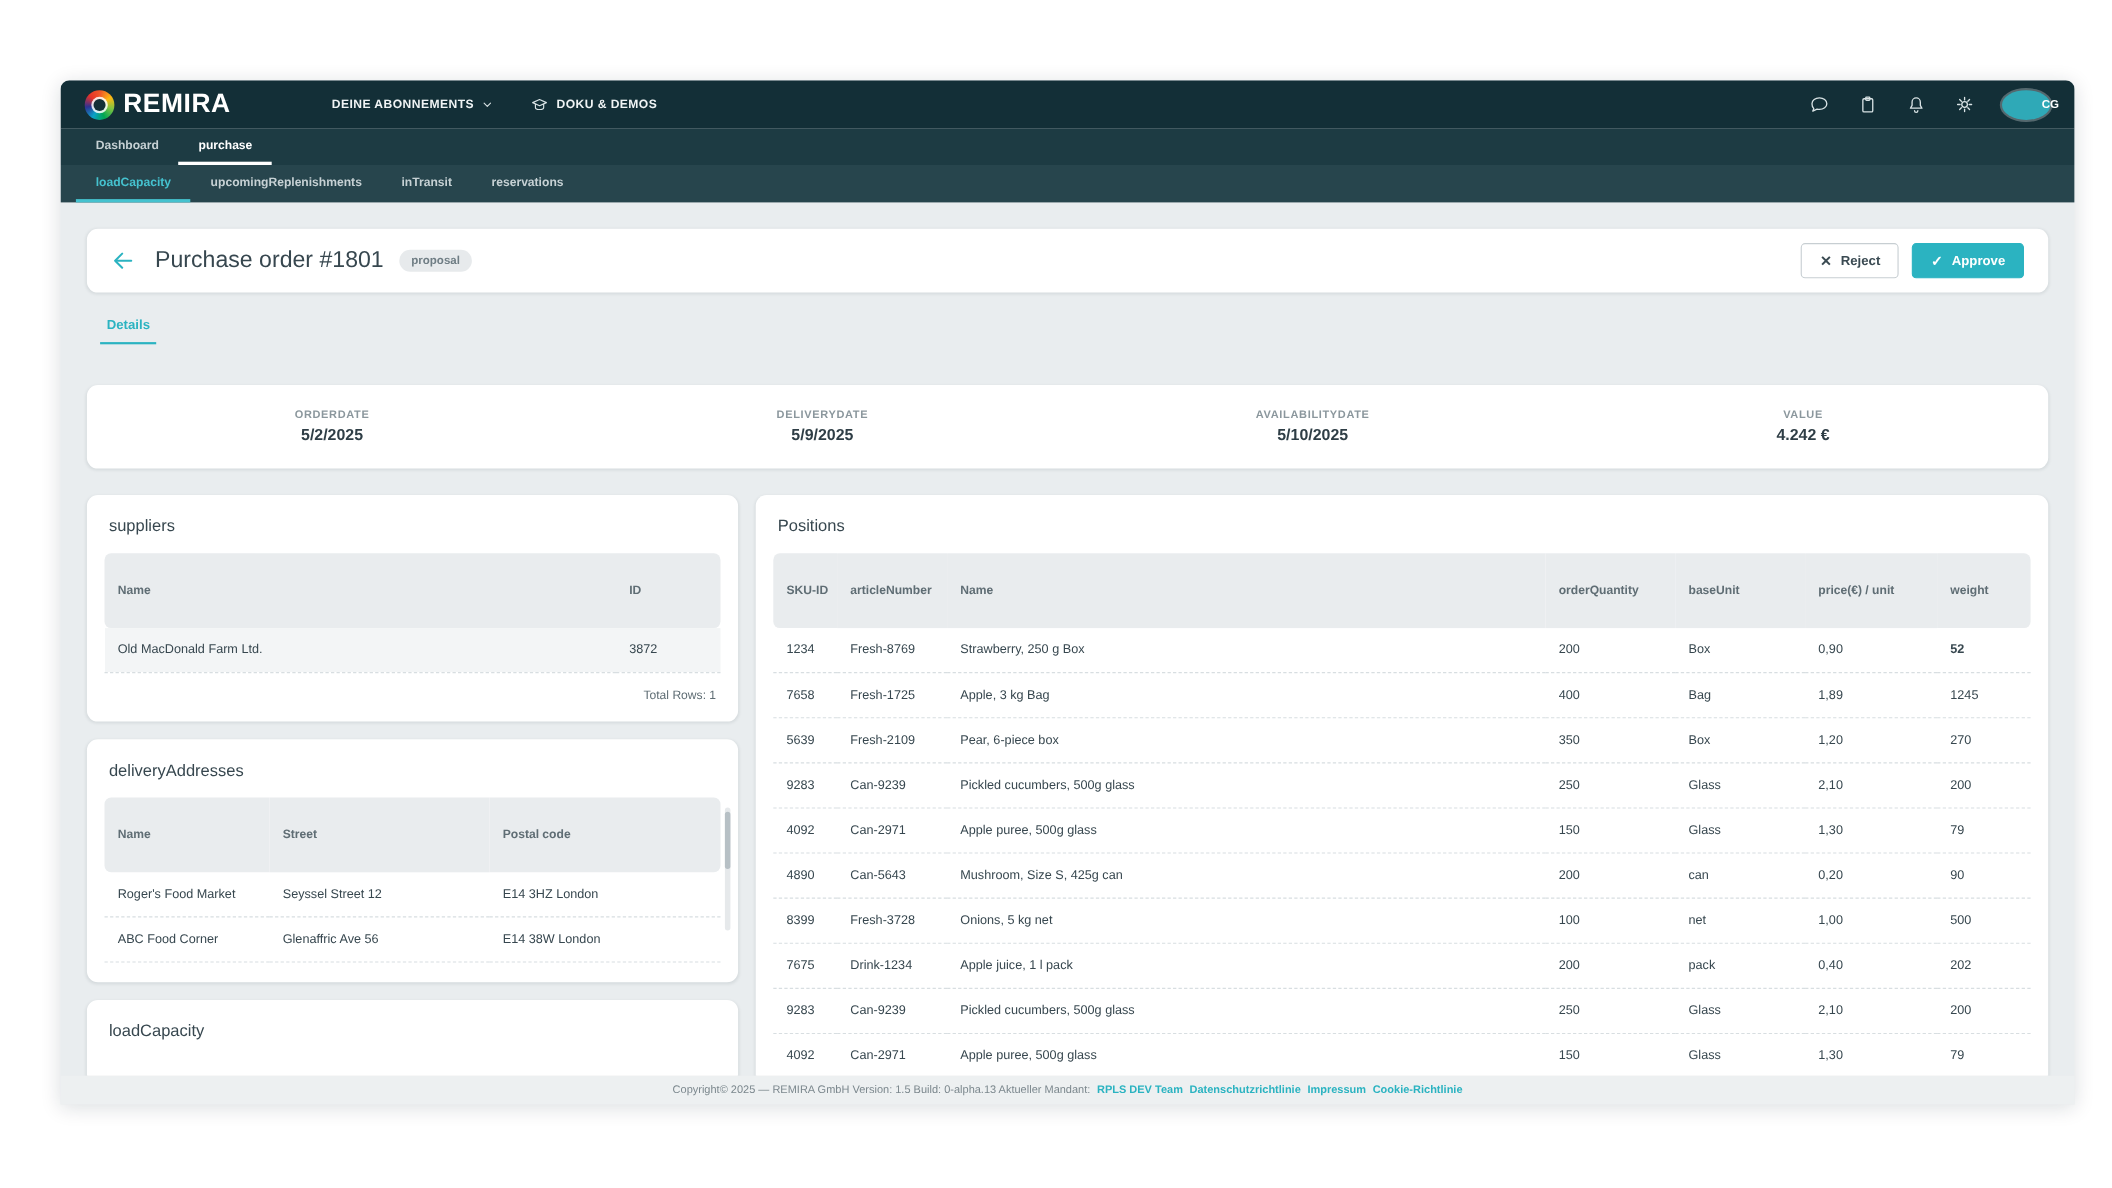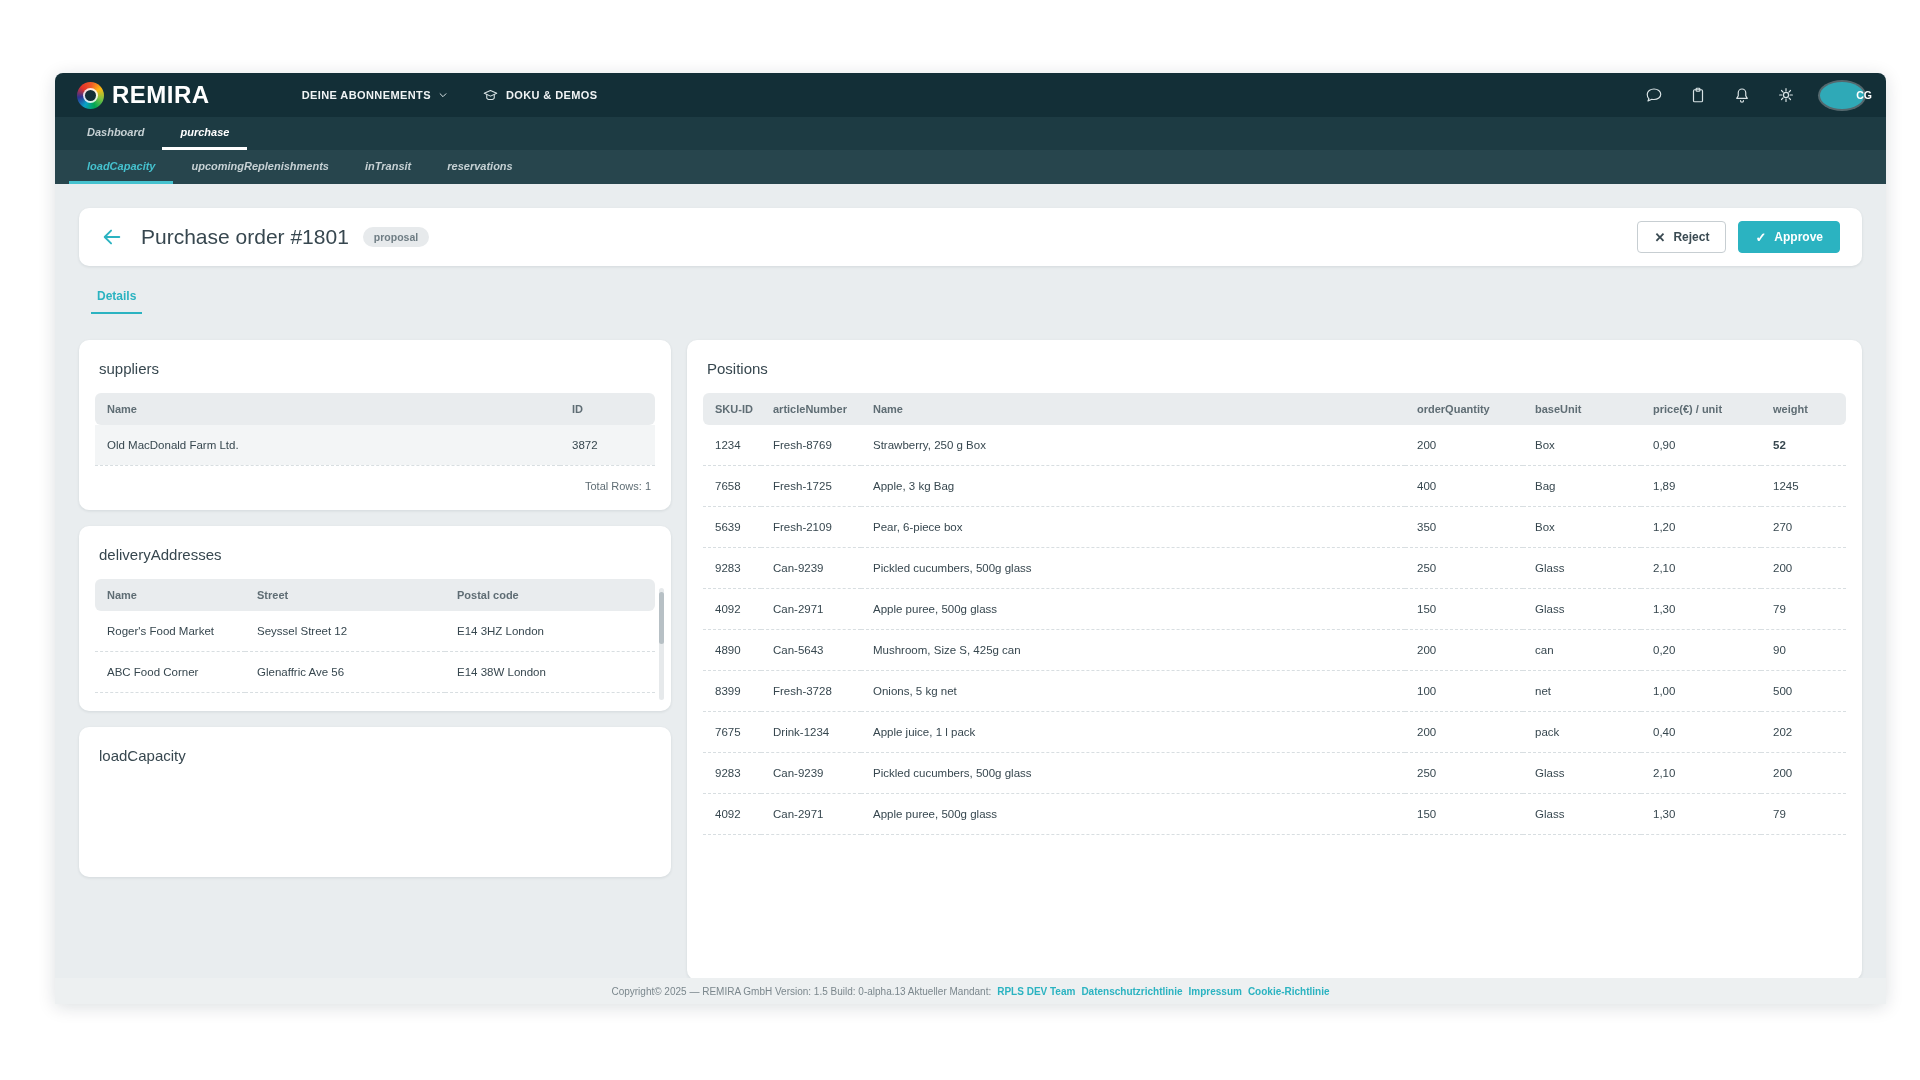--- a/index.html
+++ b/index.html
@@ -21,21 +21,21 @@
   .top-icons { margin-left:auto; display:flex; align-items:center; gap:24px; }
   .icon-btn { width:20px; height:20px; display:flex; align-items:center; justify-content:center; cursor:pointer; }
   .icon-btn svg { stroke:#d9e3e5; fill:none; stroke-width:1.6; stroke-linecap:round; stroke-linejoin:round; }
   .avatar { width:27px; height:27px; border-radius:50%; background:#2fa9b7; color:#fff; font-size:10.5px; font-weight:700;
             display:flex; align-items:center; justify-content:center; box-shadow:0 0 0 2px rgba(255,255,255,.28);padding-left:44px; }
 
   
   .tabs1 { height:33px; background:#1d3b43; display:flex; align-items:stretch; padding:0 14px; }
   .tabs2 { height:34px; background:#27454d; display:flex; align-items:stretch; padding:0 14px; }
   .tab { display:flex; align-items:center; padding:0 18px; font-size:11px; font-weight:600; color:#c6d1d4;
-         border-bottom:3px solid transparent; cursor:pointer;font-style:italic; }
+         border-bottom:3px solid transparent; cursor:pointer; }
   .tabs1 .tab.active { color:#ffffff; border-bottom-color:#ffffff; }
   .tabs2 .tab.active { color:#45c2cf; border-bottom-color:#45c2cf; }
 
   
   .content { position:absolute; top:111px; left:0; right:0; bottom:26px; overflow:hidden; padding:24px 24px 0; }
 
   .card { background:#fff; border-radius:10px; box-shadow:0 1px 3px rgba(20,40,50,.10); }
 
   .order-card { height:58px; display:flex; align-items:center; padding:0 22px; }
   .back-arrow { color:#2bb3c1; margin-right:18px; cursor:pointer; display:flex; align-items:center; }
@@ -57,21 +57,21 @@
   .summary-value { font-size:14.5px; color:#2f3e46; font-weight:600; }
 
   .grid { display:flex; gap:16px; margin-top:24px; align-items:flex-start; }
   .col-left { width:592px; display:flex; flex-direction:column; gap:16px; }
   .col-right { flex:1; }
 
   .panel { padding:20px 16px 18px; position:relative; }
   .panel-title { font-size:15px; color:#37474f; font-weight:500; margin:0 4px 16px; }
 
   table { width:100%; border-collapse:collapse; table-layout:fixed; }
-  thead th { background:#e9ecee; font-size:11px; color:#5f6d74; font-weight:600; text-align:left; padding:10px 12px; white-space:nowrap; }
+  thead th { background:#e9ecee; font-size:11px; color:#5f6d74; font-weight:600; text-align:left; padding:28px 12px; white-space:nowrap; }
   thead th:first-child { border-radius:6px 0 0 6px; }
   thead th:last-child  { border-radius:0 6px 6px 0;margin-top:16px; }
   tbody td { font-size:11.5px; color:#37474f; padding:14px 12px; border-bottom:1px dashed #d8dee1; white-space:nowrap; overflow:hidden; text-overflow:ellipsis; }
 
   .suppliers-table tbody tr { background:#f3f5f6; }
   .total-rows { text-align:right; font-size:11px; color:#5f6d74; margin-top:14px; padding-right:4px; }
 
   .scrollbar { position:absolute; right:7px; top:62px; width:5px; height:112px; background:#e6e9eb; border-radius:3px; }
   .scrollbar-thumb { position:absolute; left:0; top:4px; width:5px; height:52px; background:#b7c0c5; border-radius:3px; cursor:pointer; }
 
@@ -170,20 +170,38 @@
           <span class="glyph">✓</span>
           <span>Approve</span>
         </div>
       </div>
     </div>
 
     <div class="details-tab-row">
       <span class="details-tab">Details</span>
     </div>
 
+    <div class="card summary-card">
+      <div class="summary-col">
+        <div class="summary-label">ORDERDATE</div>
+        <div class="summary-value">5/2/2025</div>
+      </div>
+      <div class="summary-col">
+        <div class="summary-label">DELIVERYDATE</div>
+        <div class="summary-value">5/9/2025</div>
+      </div>
+      <div class="summary-col">
+        <div class="summary-label">AVAILABILITYDATE</div>
+        <div class="summary-value">5/10/2025</div>
+      </div>
+      <div class="summary-col">
+        <div class="summary-label">VALUE</div>
+        <div class="summary-value">4.242 €</div>
+      </div>
+    </div>
 
     <div class="grid">
 
       <div class="col-left">
 
         <div class="card panel">
           <div class="panel-title">suppliers</div>
           <table class="suppliers-table">
             <colgroup>
                 <col style="width:auto">

